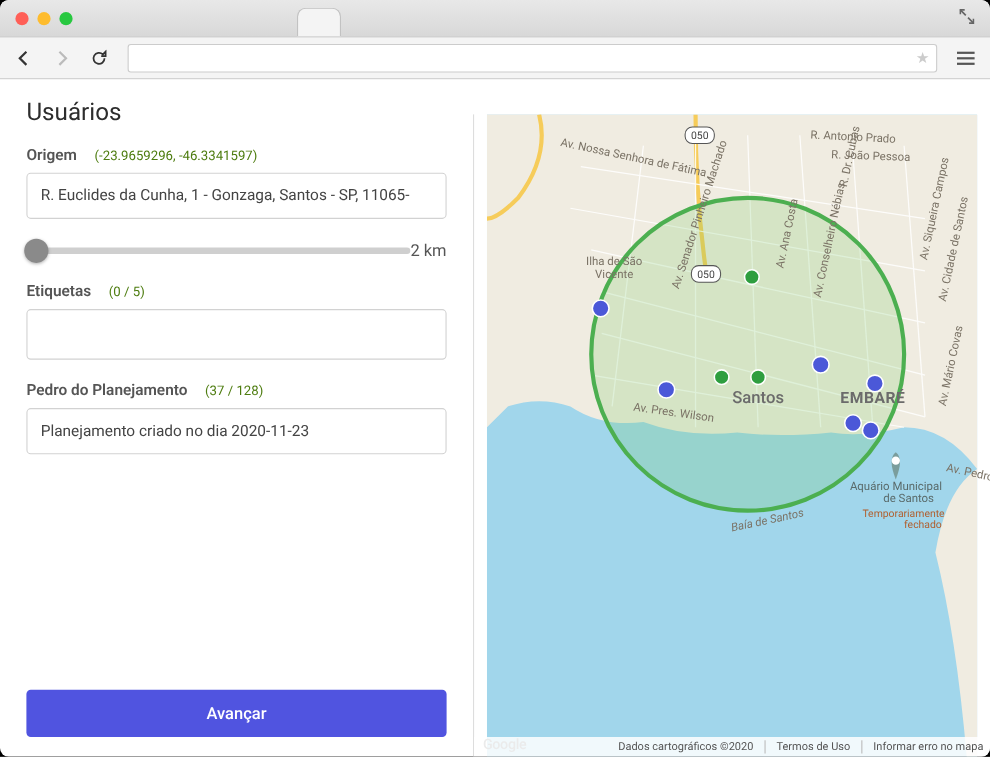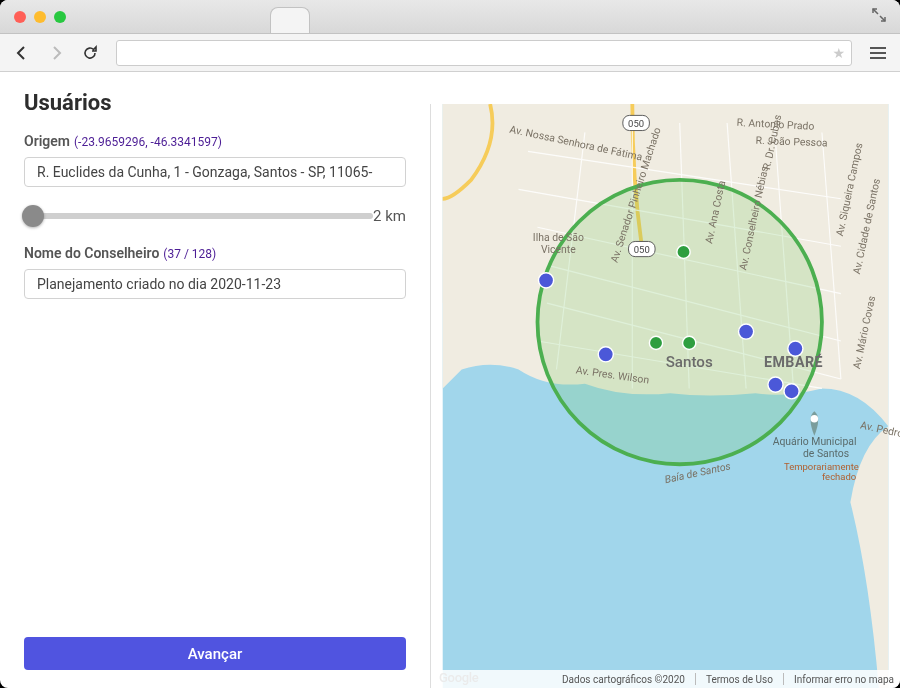--- a/index.html
+++ b/index.html
@@ -18,34 +18,34 @@
 .nav-btn.disabled{ color:#bbb; cursor:default; }
 .url-bar { flex:1; height:26px; background:#fff; border:1px solid #ccc; border-radius:3px; margin:0 6px; display:flex; align-items:center; justify-content:flex-end; padding:0 6px; }
 .star{ color:#ccc; font-size:14px; }
 .hamburger{ width:28px; height:28px; display:flex; flex-direction:column; justify-content:center; gap:3px; align-items:center; cursor:pointer; }
 .hamburger span{ width:16px; height:2px; background:#555; }
 
 .content { flex:1; display:flex; overflow:hidden; }
 .sidebar { width:430px; padding:18px 24px 18px 24px; overflow-y:auto; display:flex; flex-direction:column; }
 .main-map { flex:1; position:relative; border-left:1px solid #ddd;margin-top:32px; }
 
-h1 { font-size:22px; font-weight:700; color:#2d2d2d; margin-bottom:18px; }
+h1 { font-size:22px; font-weight:400; color:#2d2d2d; margin-bottom:18px; }
 .field { margin-bottom:20px; }
-.label { font-size:14px; font-weight:600; color:#555; margin-bottom:8px; display:flex; align-items:baseline; gap:4px;}
-.label .meta { font-weight:400; font-size:12px; color:#4c1d95; }
-.input { width:100%; height:30px; border:1px solid #d2d2d2; border-radius:4px; padding:0 12px; font-size:14px; color:#444; background:#fff; }
+.label { font-size:14px; font-weight:600; color:#555; margin-bottom:8px; display:flex; align-items:baseline; gap:16px;}
+.label .meta { font-weight:400; font-size:12px; color:#4d7c0f; }
+.input { width:100%; height:42px; border:1px solid #d2d2d2; border-radius:4px; padding:0 12px; font-size:14px; color:#444; background:#fff; }
 .input.empty { height:46px; }
 .textarea { width:100%; height:72px; border:1px solid #d2d2d2; border-radius:4px; background:#fff; }
 
 .slider-row { display:flex; align-items:center; }
 .slider-track { flex:1; height:6px; background:#cfcfcf; border-radius:3px; position:relative; cursor:pointer; }
 .slider-thumb { position:absolute; left:0; top:50%; transform:translate(-2px,-50%); width:22px; height:22px; border-radius:50%; background:#8a8a8a; box-shadow:0 1px 3px rgba(0,0,0,0.3); }
 .slider-value { font-size:15px; color:#555; white-space:nowrap; }
 
-.btn-primary { width:100%; height:33px; background:#5054e0; color:#fff; border:none; border-radius:4px; font-size:15px; font-weight:500; cursor:pointer; margin-top:auto; }
+.btn-primary { width:100%; height:43px; background:#5054e0; color:#fff; border:none; border-radius:4px; font-size:15px; font-weight:500; cursor:pointer; margin-top:auto; }
 
 .map-svg { position:absolute; inset:0; width:100%; height:100%; }
 .map-land { fill:#f0ece1; }
 .map-water { fill:#a1d6eb; }
 .map-road { stroke:#fff; fill:none; }
 .map-road.hw { stroke:#f6cc5a; stroke-width:4; }
 .map-label { font-size:11px; fill:#7a7265; }
 .map-label.big { font-size:16px; fill:#6b6b6b; font-weight:500; }
 .map-label.bold { font-size:15px; fill:#6b6b6b; font-weight:700; letter-spacing:0.5px; }
 .poi-marker { fill:#7a9d9c; }
@@ -114,24 +114,31 @@
 
       <div class="field">
         <div class="slider-row">
           <div class="slider-track">
             <div class="slider-thumb"></div>
           </div>
           <span class="slider-value">2 km</span>
         </div>
       </div>
 
-
       <div class="field">
         <div class="label">
-          <span>Nome do Conselheiro</span>
+          <span>Etiquetas</span>
+          <span class="meta">(0 / 5)</span>
+        </div>
+        <input class="input empty" style="">
+      </div>
+
+      <div class="field">
+        <div class="label">
+          <span>Pedro do Planejamento</span>
           <span class="meta">(37 / 128)</span>
         </div>
         <input class="input" value="Planejamento criado no dia 2020-11-23" style="">
       </div>
 
 
       <button class="btn-primary">Avançar</button>
     </div>
 
     <div class="main-map">

